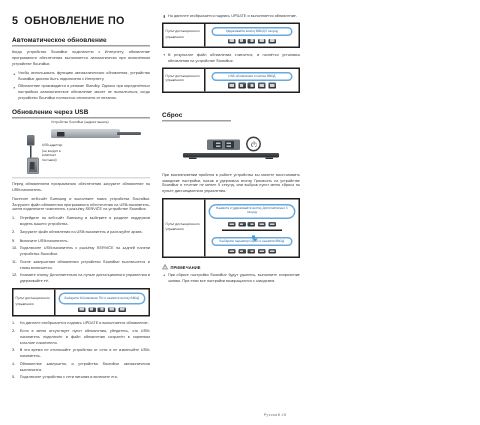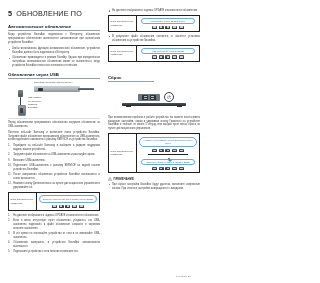--- a/index.html
+++ b/index.html
@@ -25,21 +25,21 @@
 
   
   .chapter{
     display:flex;align-items:baseline;gap:4px;
     margin:0 0 6px 0;
   }
   .chapter-num{
     font-size:7.2px;font-weight:700;letter-spacing:.2px;color:#1a1a1a;
   }
   .chapter-title{
-    font-size:7.2px;font-weight:400;letter-spacing:.2px;color:#1a1a1a;
+    font-size:7.2px;font-weight:700;letter-spacing:.2px;color:#1a1a1a;
   }
   .h2{
     font-size:4.3px;font-weight:700;color:#1a1a1a;
     margin:4px 0 2.2px 0;
     padding-bottom:1.2px;
     border-bottom:.5px solid #9aa0a6;
     letter-spacing:.05px;
   }
   .h2.narrow{display:inline-block;min-width:46px;}
 

